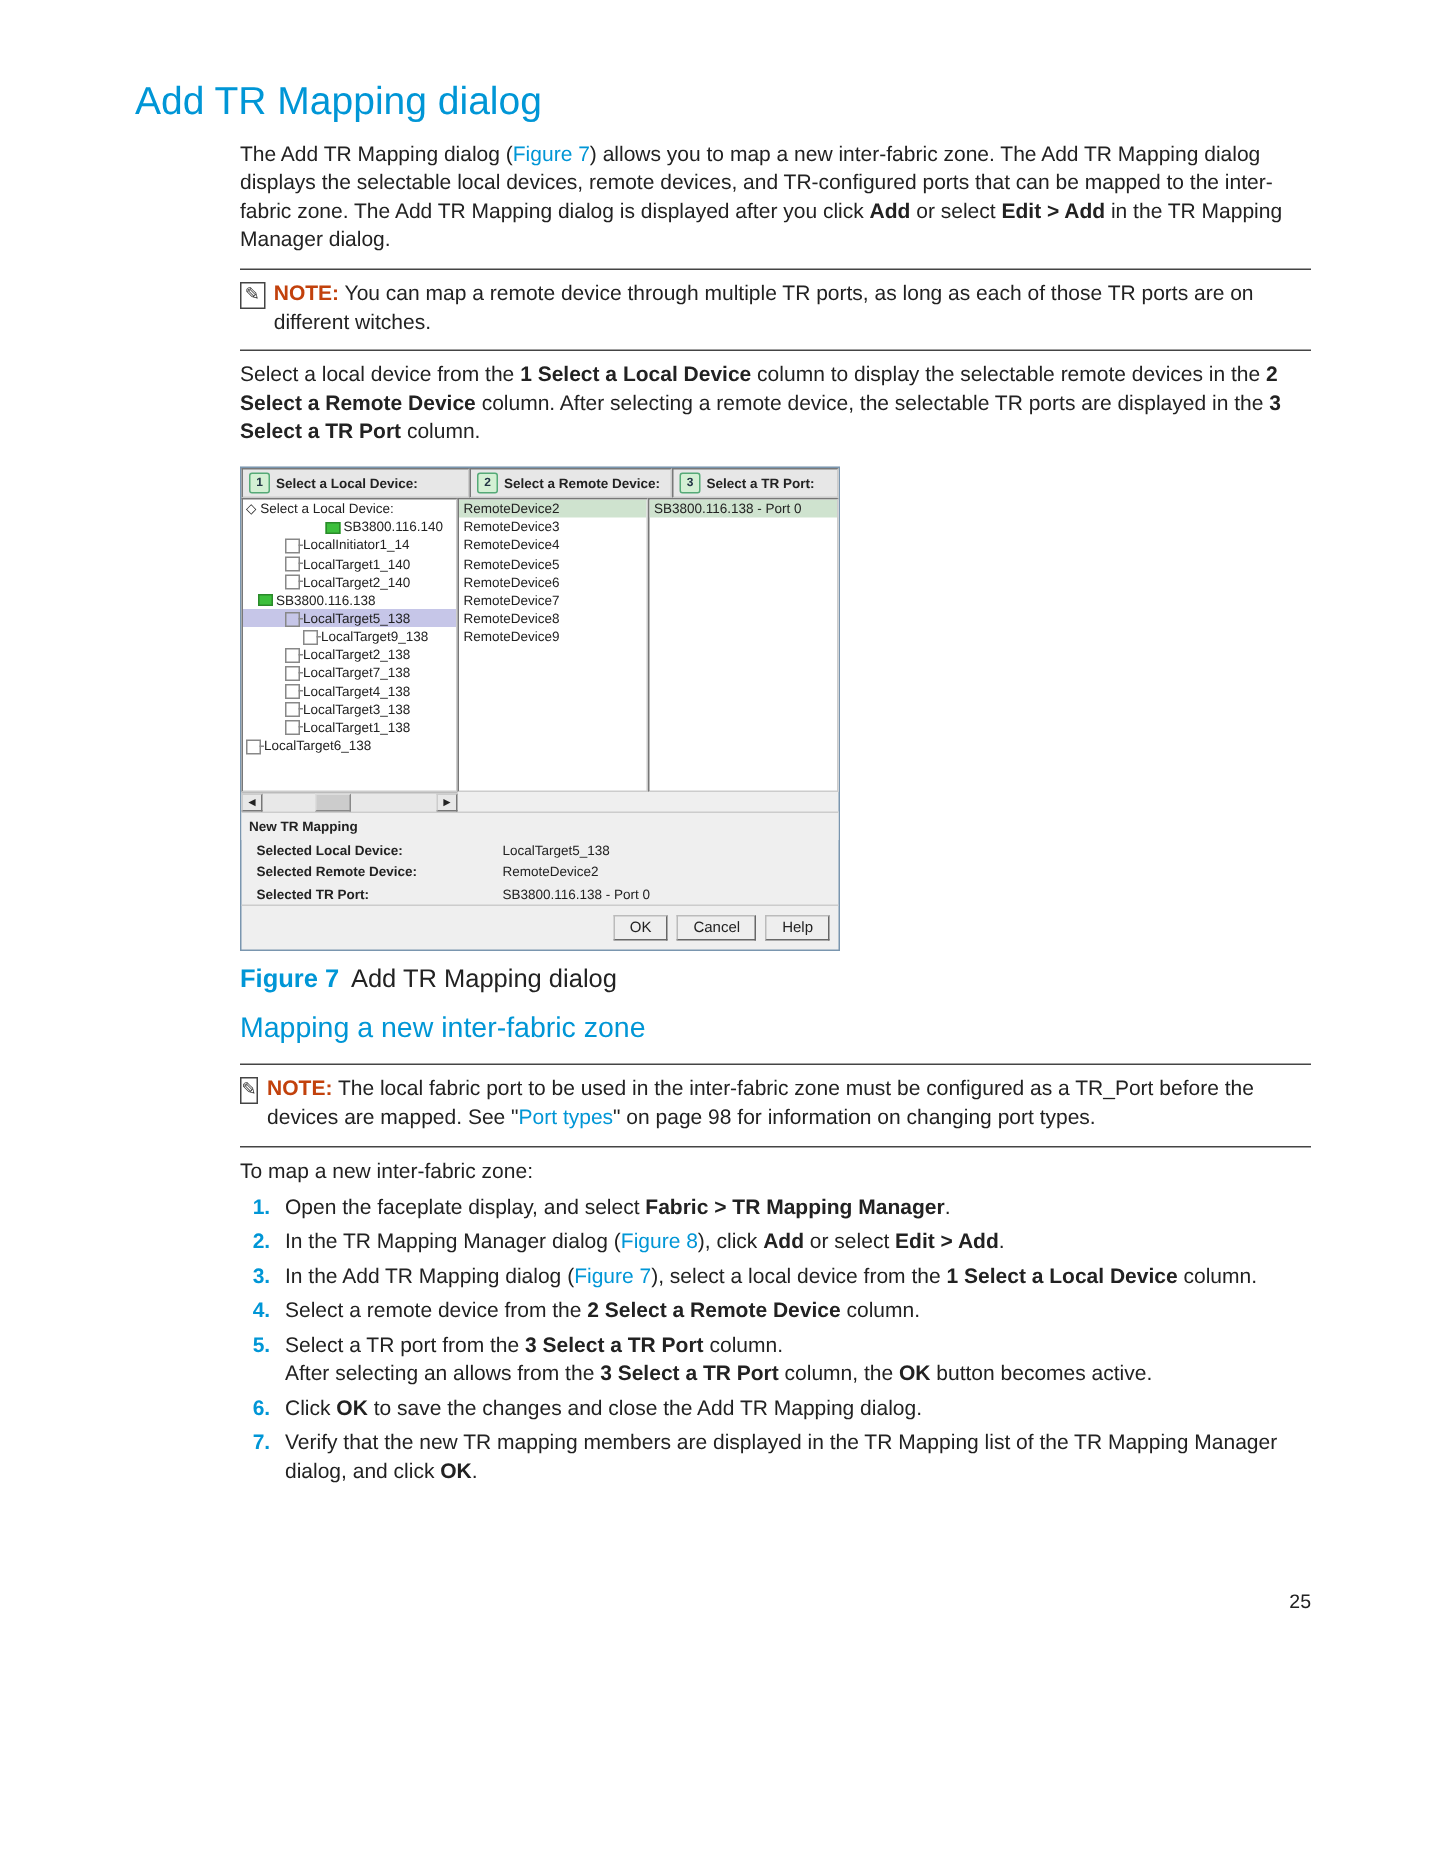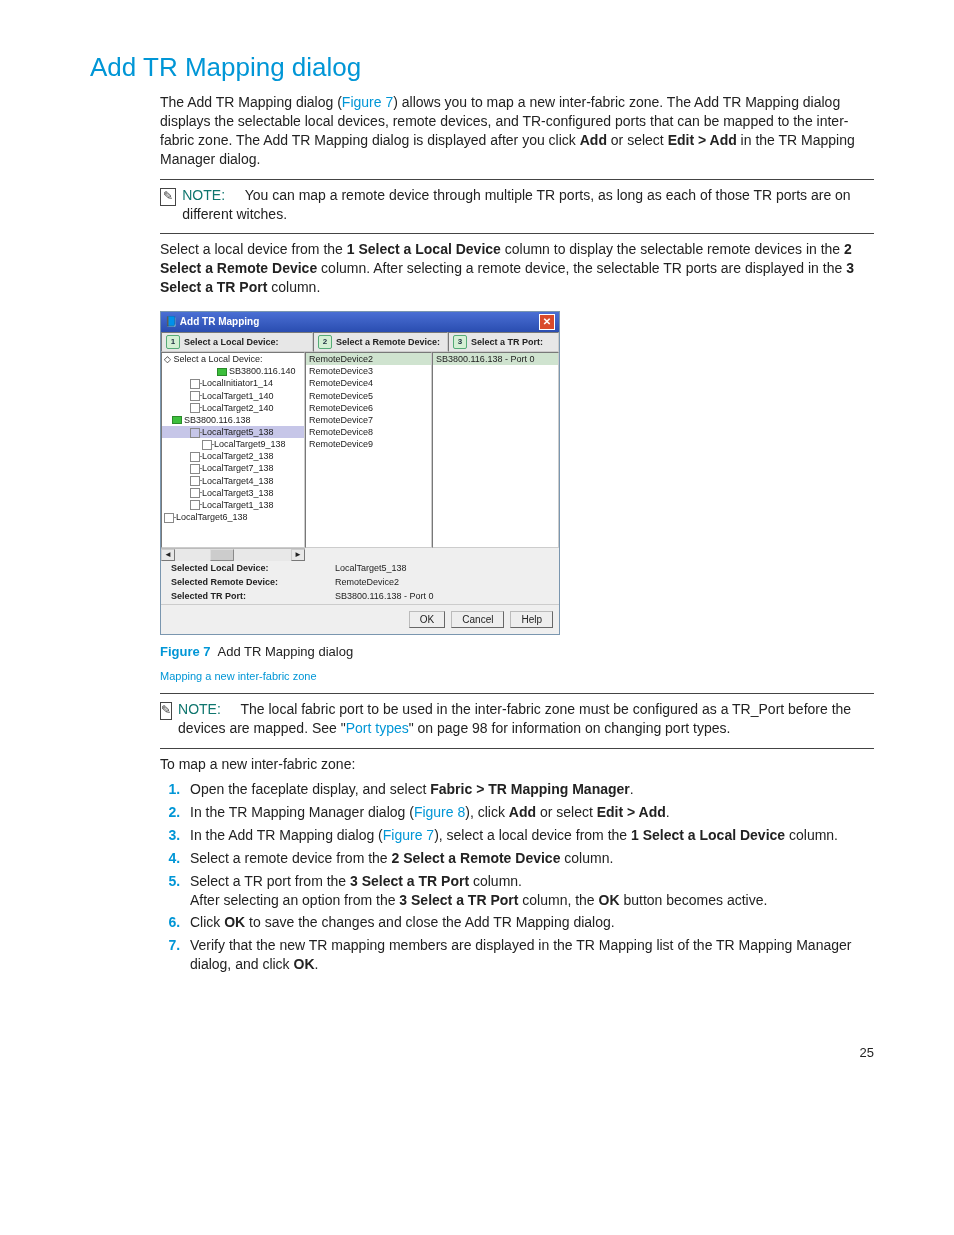--- a/index.html
+++ b/index.html
@@ -24,21 +24,21 @@
   .bold { font-weight: bold; }
   .link { color: #0096d6; }
   .hr { border: 0; border-top: 1px solid #444; margin: 10px 0 6px 70px; }
   .note-row { display: flex; align-items: flex-start; gap: 6px; margin-left: 70px; }
   .note-icon {
     width: 16px; height: 16px; border: 1px solid #444; display:inline-block;
     font-size: 10px; line-height: 14px; text-align: center; margin-top: 2px;
     position: relative;
   }
   .note-icon::before { content: "✎"; font-size: 12px; color:#333; }
-  .note-label { color: #0f766e; font-weight: normal; margin-right: 16px; }
+  .note-label { color: #c2410c; font-weight: bold; margin-right: 0; }
   .figure-wrap { margin-left: 70px; }
   .dialog {
     width: 398px; border: 1px solid #7a96af; background: #efefef;
     font-family: Tahoma, Arial, sans-serif; font-size: 9px;
   }
   .titlebar {
     background: linear-gradient(#4a6fd4, #2a4db0);
     color: #fff; font-weight: bold; padding: 2px 4px;
     display: flex; justify-content: space-between; align-items: center;
     font-size: 10px;
@@ -86,23 +86,23 @@
   .scroll .arr { width:12px; border:1px outset #ccc; text-align:center; font-size:8px; line-height:10px;}
   .scroll .track { flex:1; position:relative; }
   .scroll .thumb { position:absolute; left:30%; width:22px; top:0; bottom:0; background:#ccc; border:1px outset #ddd;}
   .section-title { font-weight:bold; padding:3px 5px; background:#efefef; border-top:1px solid #ccc;}
   .kv { display:flex; padding:1px 10px; font-size:9px;gap:14px; }
   .kv .k { width:150px; font-weight:bold; }
   .btnrow { display:flex; justify-content:flex-end; gap:6px; padding:6px; border-top:1px solid #ccc;}
   .btn {
     border:1px outset #bbb; background:#eee; padding:1px 10px; font-size:10px;
   }
-  .caption { margin-top: 8px; font-size: 13px; }
+  .caption { margin-top: 8px; font-size: 17px; }
   .caption .fig { color:#0096d6; font-weight:bold; margin-right:4px;}
-  .subhead { color:#0096d6; font-size: 11px; margin: 8px 0 6px 70px; }
+  .subhead { color:#0096d6; font-size: 19px; margin: 8px 0 6px 70px; }
   ol.steps { margin: 6px 0 0 94px; padding:0; }
   ol.steps li { margin: 4px 0; padding-left: 6px; }
   ol.steps li::marker { color:#0096d6; font-weight:bold; }
   .footer { display:flex; justify-content:flex-end; gap:14px; margin-top: 70px; font-size:13px; }
 </style>
 </head>
 <body>
 
 <h1 class="section">Add TR Mapping dialog</h1>
 
@@ -119,24 +119,20 @@
   </div>
 </div>
 <hr class="hr">
 
 <p class="indent1">
   <span>Select a local device from the </span><span class="bold">1 Select a Local Device</span><span> column to display the selectable remote devices in the </span><span class="bold">2 Select a Remote Device</span><span> column. After selecting a remote device, the selectable TR ports are displayed in the </span><span class="bold">3 Select a TR Port</span><span> column.</span>
 </p>
 
 <div class="figure-wrap" style="margin-top:14px;">
   <div class="dialog">
-    <div class="titlebar">
-      <span>📘 <span>Add TR Mapping</span></span>
-      <span class="close">✕</span>
-    </div>
     <div class="colheads">
       <div class="colhead c1">
           <span class="num">1</span>
           <span>Select a Local Device:</span>
         </div>
       <div class="colhead c2">
           <span class="num">2</span>
           <span>Select a Remote Device:</span>
         </div>
       <div class="colhead c3">
@@ -177,20 +173,21 @@
           <div class="list-row sel">SB3800.116.138 - Port 0</div>
         </div>
     </div>
     <div class="scroll" style="width:144px;">
       <div class="arr">◄</div>
       <div class="track">
           <div class="thumb"></div>
         </div>
       <div class="arr">►</div>
     </div>
+    <div class="section-title">New TR Mapping</div>
     <div id="kv-container">
         <div class="kv">
           <div class="k">Selected Local Device:</div>
           <div>LocalTarget5_138</div>
         </div>
         <div class="kv">
           <div class="k">Selected Remote Device:</div>
           <div>RemoteDevice2</div>
         </div>
         <div class="kv">
@@ -222,20 +219,20 @@
 </div>
 <hr class="hr">
 
 <p class="indent1">To map a new inter-fabric zone:</p>
 
 <ol class="steps" id="steps-container">
     <li><span>Open the faceplate display, and select </span><span class="bold">Fabric &gt; TR Mapping Manager</span><span>.</span></li>
     <li><span>In the TR Mapping Manager dialog (</span><span class="link">Figure 8</span><span>), click </span><span class="bold">Add</span><span> or select </span><span class="bold">Edit &gt; Add</span><span>.</span></li>
     <li><span>In the Add TR Mapping dialog (</span><span class="link">Figure 7</span><span>), select a local device from the </span><span class="bold">1 Select a Local Device</span><span> column.</span></li>
     <li><span>Select a remote device from the </span><span class="bold">2 Select a Remote Device</span><span> column.</span></li>
-    <li><span>Select a TR port from the </span><span class="bold">3 Select a TR Port</span><span> column.</span><br><span>After selecting an option from the </span><span class="bold">3 Select a TR Port</span><span> column, the </span><span class="bold">OK</span><span> button becomes active.</span></li>
+    <li><span>Select a TR port from the </span><span class="bold">3 Select a TR Port</span><span> column.</span><br><span>After selecting an allows from the </span><span class="bold">3 Select a TR Port</span><span> column, the </span><span class="bold">OK</span><span> button becomes active.</span></li>
     <li><span>Click </span><span class="bold">OK</span><span> to save the changes and close the Add TR Mapping dialog.</span></li>
     <li><span>Verify that the new TR mapping members are displayed in the TR Mapping list of the TR Mapping Manager dialog, and click </span><span class="bold">OK</span><span>.</span></li>
   </ol>
 
 <div class="footer">
   <span>25</span>
 </div>
 
 </body></html>

